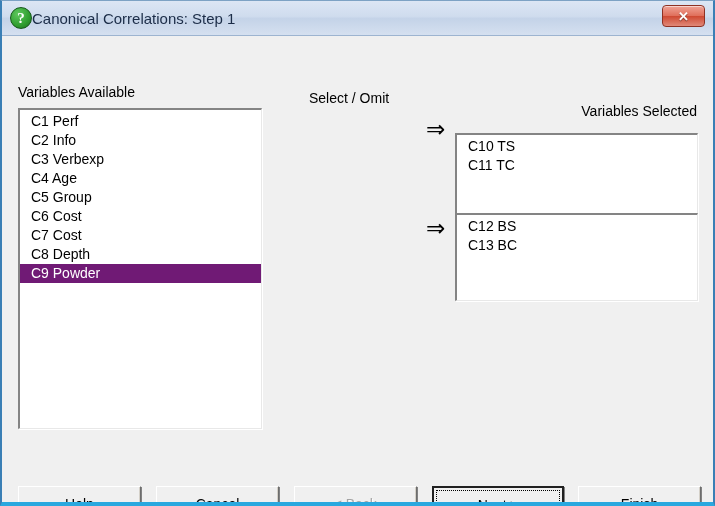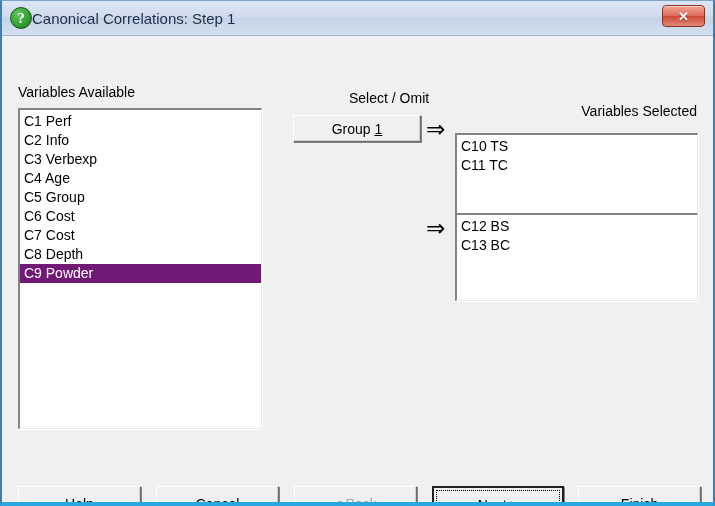--- a/index.html
+++ b/index.html
@@ -105,21 +105,21 @@
     border-bottom: 1px solid #e8e8e8;
     box-shadow: 1px 1px 0 #ffffff;
     overflow: hidden;
     padding: 2px 0 0 0;
   }
   .list-item {
     font-size: 14px;
     color: #000000;
     line-height: 19px;
     height: 19px;
-    padding-left: 4px;
+    padding-left: 11px;
     white-space: nowrap;
     cursor: default;
   }
   .list-item.selected {
     background: #1f8fff;
     color: #ffffff;
   }
 
   
   .btn {
@@ -194,25 +194,22 @@
         <div class="list-item">C2 Info</div>
         <div class="list-item">C3 Verbexp</div>
         <div class="list-item">C4 Age</div>
         <div class="list-item">C5 Group</div>
         <div class="list-item">C6 Cost</div>
         <div class="list-item">C7 Cost</div>
         <div class="list-item">C8 Depth</div>
         <div class="list-item selected" style="background: #701a75;">C9 Powder</div>
       </div>
 
-    <div class="label" style="left:307px; top:54px;margin-left:40px;">Select / Omit</div>
-
-    <div class="btn" style="left:291px; top:79px; width:128px; height:27px;">
-      <span class="cap"><span>Group </span><u>1</u></span>
-    </div>
+    <div class="label" style="left:307px; top:54px;">Select / Omit</div>
+
 
     <div class="arrow" style="left:424px; top:82px;">⇒</div>
 
 
     <div class="arrow" style="left:424px; top:181px;">⇒</div>
 
     <div class="label" style="right:16px; top:54px;margin-top:13px;">Variables Selected</div>
 
     <div class="listbox" id="selected-list-1" style="left:453px; top:72px; width:243px; height:94px;margin-top:25px;">
         <div class="list-item">C10 TS</div>

